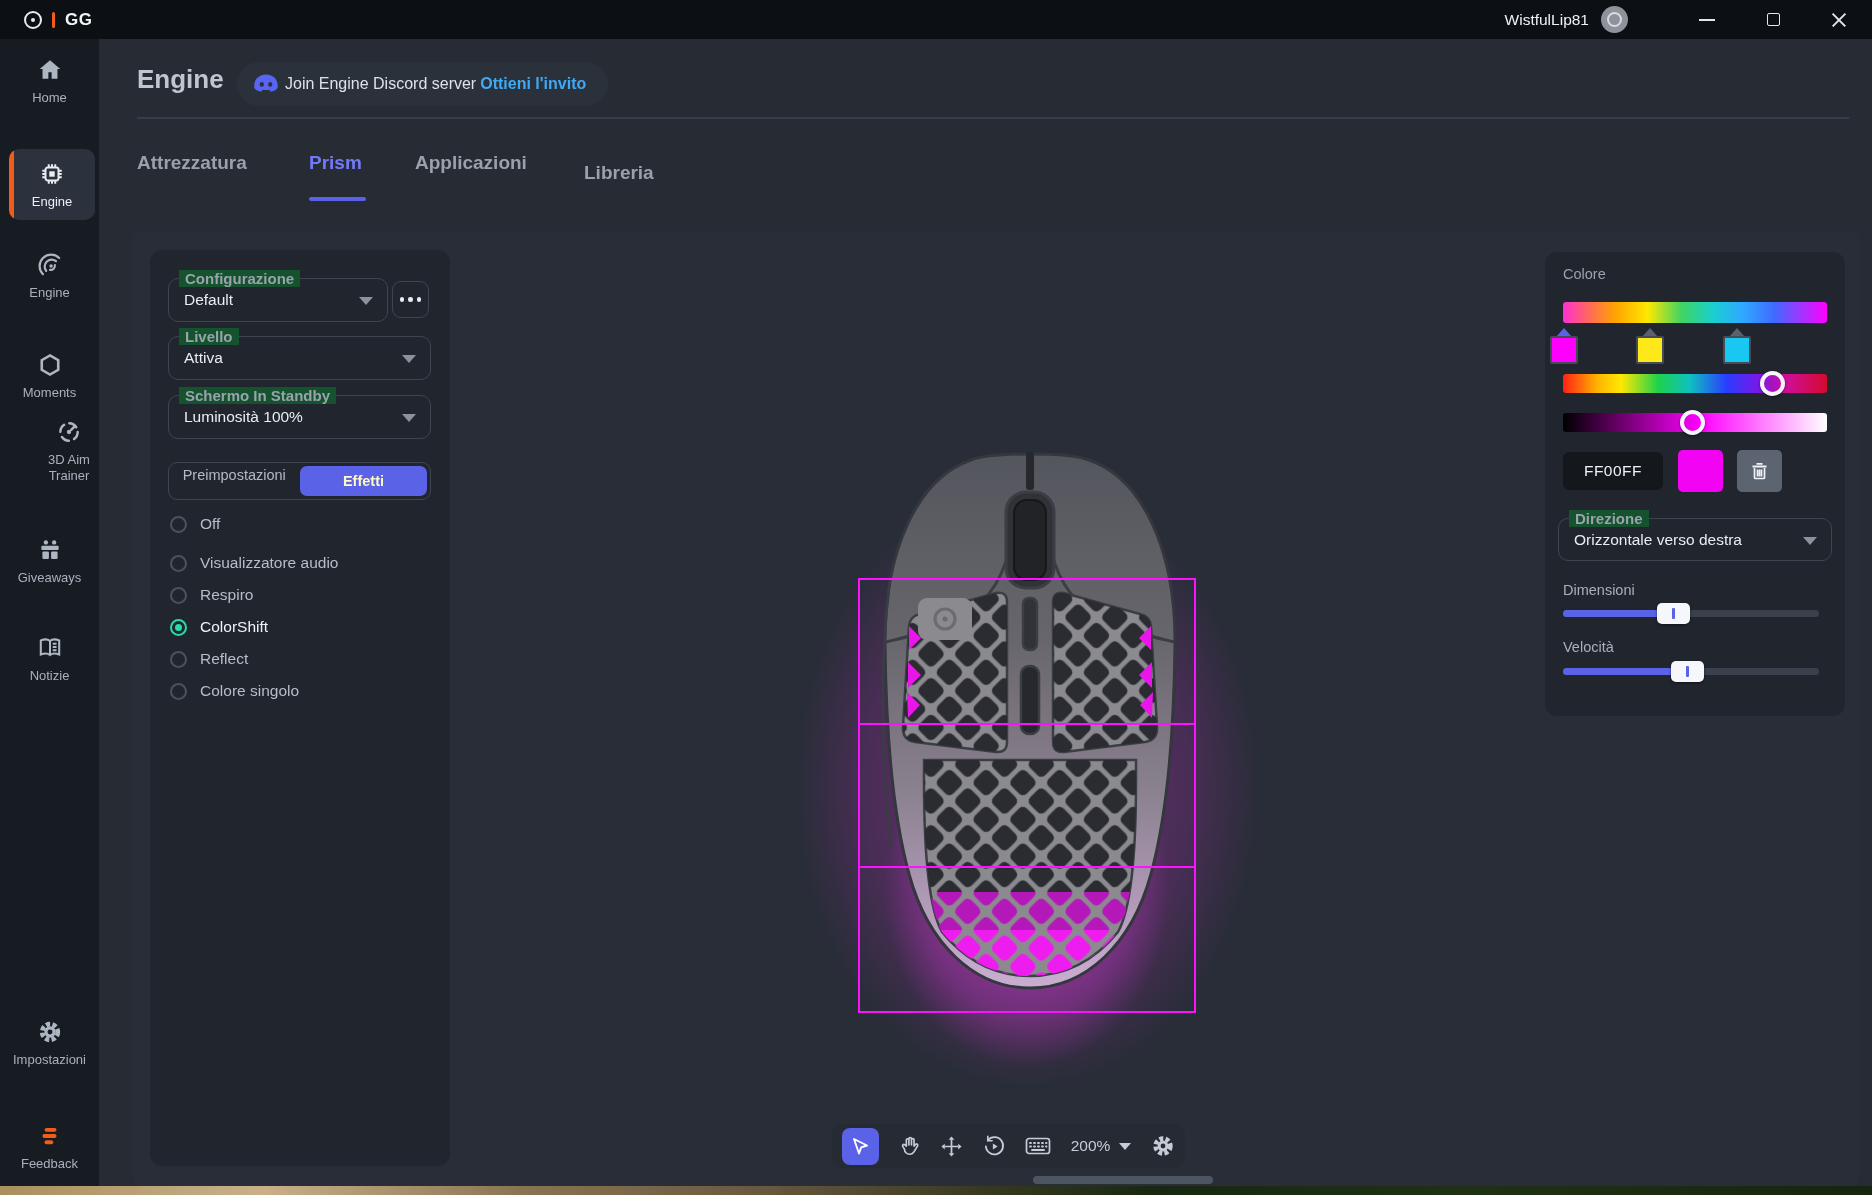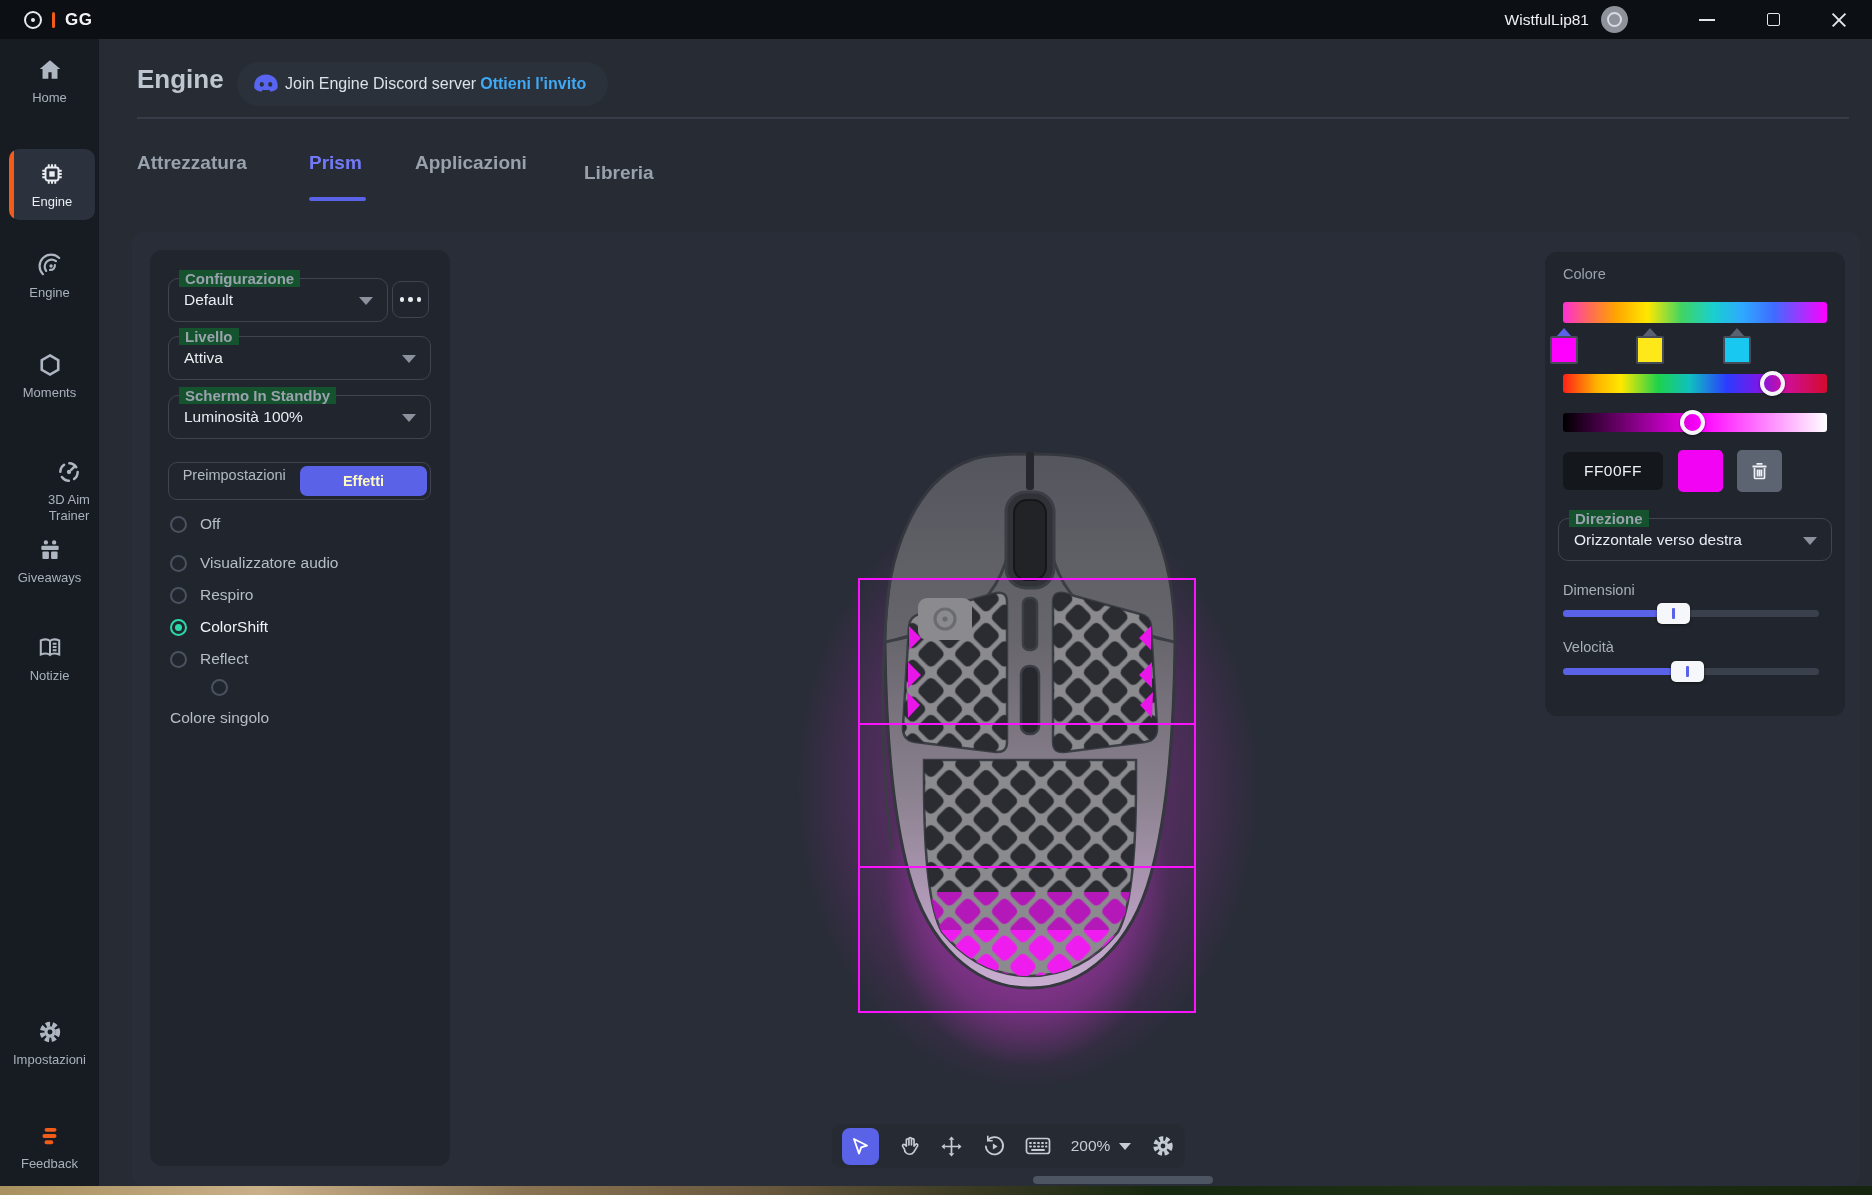--- a/index.html
+++ b/index.html
@@ -168,21 +168,21 @@
           <path d="M12 16.5a4 4 0 0 0 4.5-4.5"></path>
       </svg>
       <span class="side-label">Engine</span>
     </div>
     <div class="side-item" style="top:313px;">
       <svg viewBox="0 0 24 24" fill="none" stroke="#aeb6c2" stroke-width="2.4">
         <path d="M12 3.2 19.6 7.6v8.8L12 20.8 4.4 16.4V7.6z"></path>
       </svg>
       <span class="side-label">Moments</span>
     </div>
-    <div class="side-item" style="top:420px;padding-left:39px;">
+    <div class="side-item" style="top:380px;padding-left:39px;">
       <svg viewBox="0 0 24 24" fill="none" stroke="#aeb6c2" stroke-width="2.3" stroke-linecap="round">
         <circle cx="12" cy="12" r="8" stroke-dasharray="7.5 5.1"></circle>
           <circle cx="12" cy="12" r="2" fill="#aeb6c2" stroke="none"></circle>
           <path d="M17.5 6.5 14 10"></path>
       </svg>
       <span class="side-label">3D Aim Trainer</span>
     </div>
     <div class="side-item" style="top:498px;">
       <svg viewBox="0 0 24 24" fill="#aeb6c2">
         <rect x="4" y="8" width="16" height="4" rx="1"></rect>
@@ -341,21 +341,21 @@
         <span class="radio-label">Respiro</span>
       </div>
       <div class="radio-row sel" style="top:365px;">
         <span class="radio"></span>
         <span class="radio-label">ColorShift</span>
       </div>
       <div class="radio-row" style="top:397px;">
         <span class="radio"></span>
         <span class="radio-label">Reflect</span>
       </div>
-      <div class="radio-row" style="top:429px;flex-direction:column;">
+      <div class="radio-row" style="top:429px;">
         <span class="radio"></span>
         <span class="radio-label">Colore singolo</span>
       </div>
     </div>
 
     <div id="right-panel" class="panel">
       <div class="cp-title">Colore</div>
       <div id="grad-preview"></div>
       <div class="stop sel" style="left:4px;">
         <span class="stop-arrow"></span>

